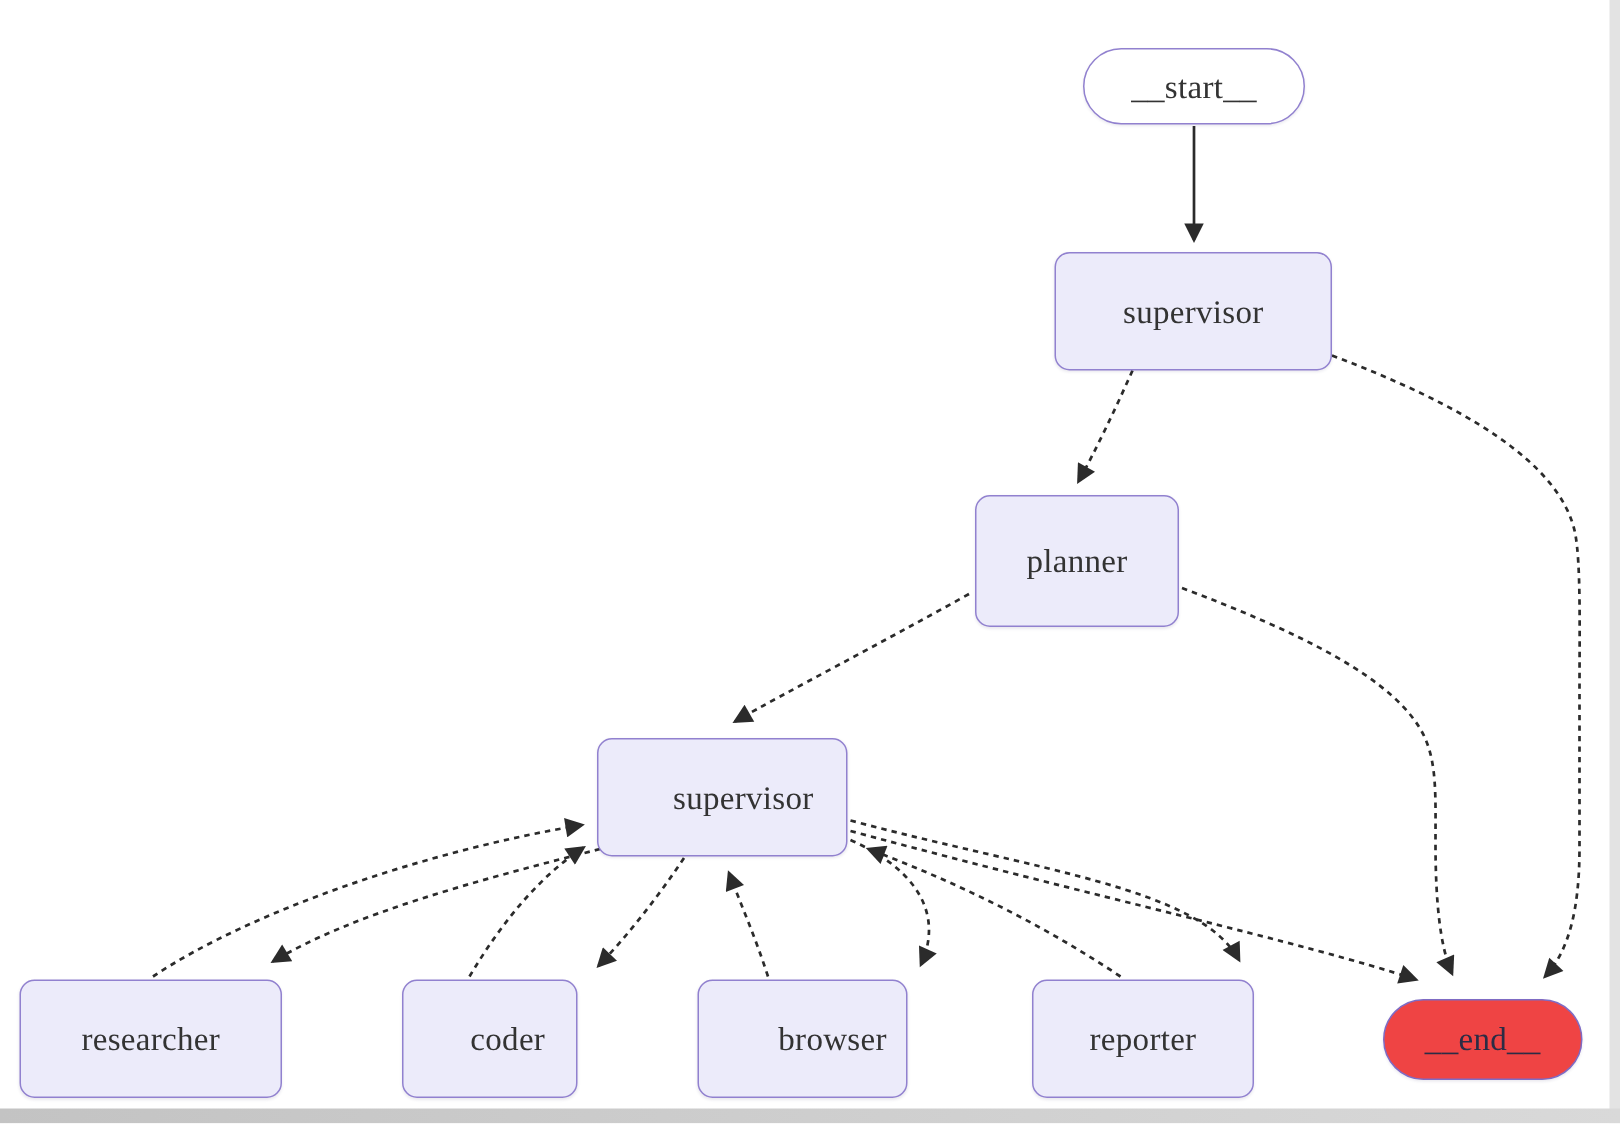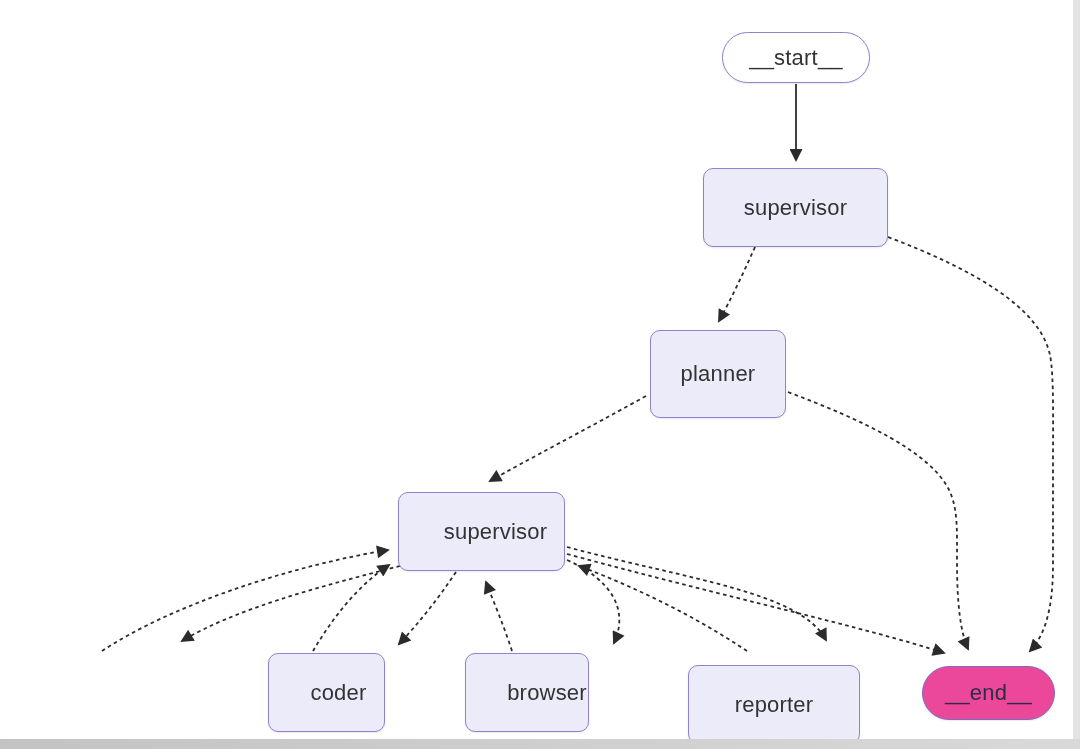--- a/index.html
+++ b/index.html
@@ -8,30 +8,30 @@
     background:#ffffff;font-family:"Liberation Sans", sans-serif;
   }
   #edge-layer{position:absolute;left:0;top:0;width:1080px;height:749px;}
   .node{
     position:absolute;display:flex;align-items:center;justify-content:center;
     box-sizing:border-box;border:1.6px solid #9181cf;background:#ecebfa;
     color:#333333;font-size:22px;letter-spacing:0.2px;
     border-radius:10px;box-shadow:0 1px 2px rgba(40,30,90,0.10);
   }
   .node.stadium{border-radius:28px;}
-  .node .lbl{white-space:nowrap;}
+  .node .lbl{white-space:nowrap;font-family:Liberation Serif, serif;}
   #node-start{left:722px;top:32px;width:148px;height:51px;background:#ffffff;}
   #node-coordinator{left:703px;top:168px;width:185px;height:79px;}
   #node-planner{left:650px;top:330px;width:136px;height:88px;}
   #node-supervisor{left:398px;top:492px;width:167px;height:79px;padding-left:28px;}
   #node-researcher{left:13px;top:653px;width:175px;height:79px;}
   #node-coder{left:268px;top:653px;width:117px;height:79px;padding-left:24px;}
-  #node-browser{left:465px;top:653px;width:124px;height:79px;padding-left:40px;}
-  #node-reporter{left:688px;top:653px;width:172px;height:79px;margin-top:12px;}
-  #node-end{left:922px;top:666px;width:133px;height:54px;background:#ec4899;border-color:#7e6bc4;color:#2c2c45;}
+  #node-browser{left:465px;top:653px;width:140px;height:79px;padding-left:40px;}
+  #node-reporter{left:688px;top:653px;width:148px;height:79px;}
+  #node-end{left:922px;top:666px;width:133px;height:54px;background:#ef4444;border-color:#7e6bc4;color:#2c2c45;}
   .edge{fill:none;stroke:#2b2b2b;stroke-width:1.8px;}
   .edge.dotted{stroke-dasharray:3.6 3.4;}
   #win-edge-right{position:absolute;right:0;top:0;width:7px;height:749px;background:#e3e3e3;}
   #win-edge-bottom{position:absolute;left:0;bottom:0;width:1080px;height:10px;
     background:linear-gradient(to right,#c3c3c3,#d9d9d9);}
 </style>
 </head>
 <body>
 
 <div id="stage">
@@ -81,20 +81,23 @@
   </div>
 
   <div class="node" id="node-planner">
     <span class="lbl">planner</span>
   </div>
 
   <div class="node" id="node-supervisor">
     <span class="lbl">supervisor</span>
   </div>
 
+  <div class="node" id="node-researcher">
+    <span class="lbl">researcher</span>
+  </div>
 
   <div class="node" id="node-coder">
     <span class="lbl">coder</span>
   </div>
 
   <div class="node" id="node-browser">
     <span class="lbl">browser</span>
   </div>
 
   <div class="node" id="node-reporter">

